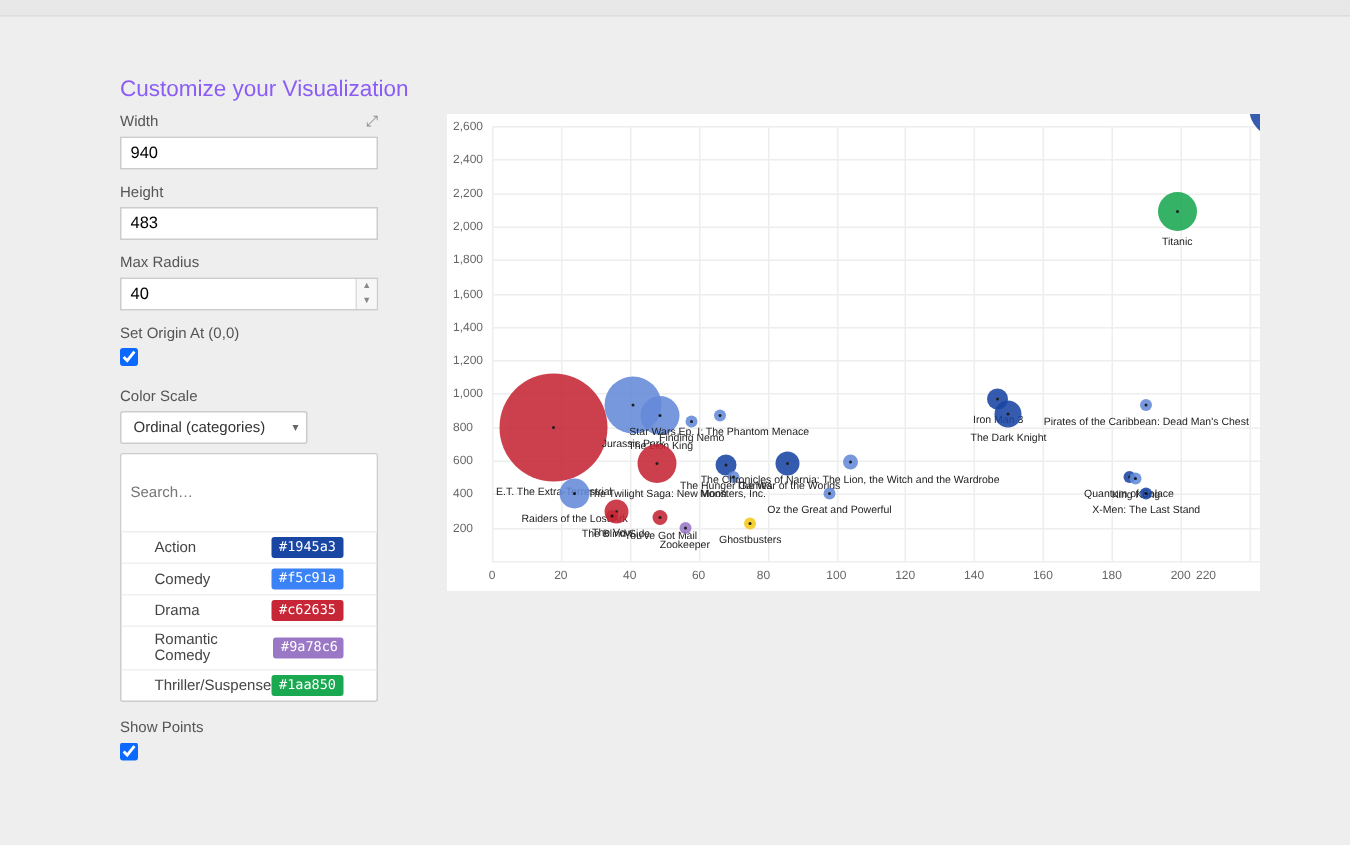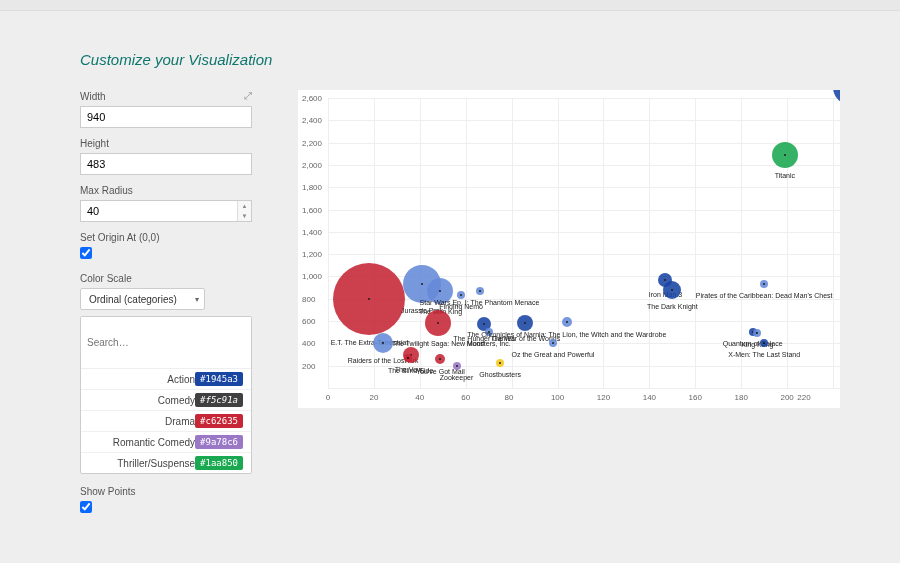--- a/index.html
+++ b/index.html
@@ -1,35 +1,35 @@
 <!DOCTYPE html>
 <html><head>
 <meta charset="utf-8">
 <style>
 * { box-sizing: border-box; margin: 0; padding: 0; }
 body { font-family: -apple-system, BlinkMacSystemFont, "Segoe UI", Helvetica, Arial, sans-serif; background: #eeeeee; width: 900px; height: 563px; overflow: hidden; font-size: 11px; color: #333; }
 .topbar { height: 11px; background: #e8e8e8; border-bottom: 1px solid #ddd; }
 .page { padding: 40px 60px 0 80px; }
-.page-title { font-size: 15px; font-weight: 400; color: #0f766e; margin-bottom: 22px; font-style: italic; }
+.page-title { font-size: 15px; font-weight: 400; color: #8b5cf6; margin-bottom: 8px; }
 .layout { display: flex; gap: 46px; }
 .sidebar { width: 172px; flex-shrink: 0; }
 .field-label { font-size: 10px; color: #555; margin-bottom: 4px; display: flex; justify-content: space-between; align-items: center; }
 .field-input { width: 100%; height: 22px; border: 1px solid #ccc; background: #fff; padding: 0 6px; font-size: 11px; font-family: inherit; margin-bottom: 10px; }
 .field-input.spinner { padding-right: 18px; }
 .spin-wrap { position: relative; }
 .spin-btns { position: absolute; right: 1px; top: 1px; bottom: 11px; width: 14px; display: flex; flex-direction: column; border-left: 1px solid #ddd; }
 .spin-btns span { flex:1; display:flex; align-items:center; justify-content:center; font-size:6px; color:#888; background:#f7f7f7; }
 .checkbox-row { margin-bottom: 12px; }
 .checkbox-row input { accent-color: #0b69ff; width:12px; height:12px; }
 .select-wrap { position: relative; width: 125px; }
 .select { width: 100%; height: 22px; border: 1px solid #ccc; background: #fff; padding: 0 22px 0 8px; font-size: 10px; display:flex; align-items:center; border-radius:2px; }
 .select-chevron { position:absolute; right:6px; top:50%; transform:translateY(-50%); font-size:8px; color:#666; }
 .category-panel { margin-top: 6px; background: #fff; border: 1px solid #ccc; border-radius: 2px; }
 .cat-search { width:100%; border:none; padding:20px 6px; font-size:10px; color:#999; border-bottom:1px solid #eee; }
-.cat-row { display:flex; align-items:center; justify-content:flex-end; padding:3px 8px; border-bottom:1px solid #f0f0f0; }
+.cat-row { display:flex; align-items:center; justify-content:space-between; padding:3px 22px; border-bottom:1px solid #f0f0f0; }
 .cat-row:last-child { border-bottom:none; }
 .cat-name { font-size:10px; color:#444; }
 .cat-swatch { font-family: ui-monospace, Menlo, monospace; font-size:9px; color:#fff; padding:2px 5px; border-radius:2px; min-width:42px; text-align:center; }
 .expand-icon { font-size:10px; color:#888; }
 
 .chart-area { flex:1; background:#fff; height: 318px; position:relative; overflow:hidden; }
 .plot { position:absolute; left: 30px; right: 0; top: 8px; bottom: 20px; }
 .grid-line-v { position:absolute; top:0; bottom:0; width:1px; background:#eee; }
 .grid-line-h { position:absolute; left:0; right:0; height:1px; background:#eee; }
 .x-tick { position:absolute; bottom:-14px; font-size:8px; color:#666; transform:translateX(-50%); }
@@ -78,21 +78,21 @@
 
       <div class="category-panel">
         <input class="cat-search" placeholder="Search…" style="">
         <div id="cat-rows">
             <div class="cat-row">
               <span class="cat-name">Action</span>
               <span class="cat-swatch" style="background: rgb(25, 69, 163);">#1945a3</span>
             </div>
             <div class="cat-row">
               <span class="cat-name">Comedy</span>
-              <span class="cat-swatch" style="background: #404040; font-style: italic;">#f5c91a</span>
+              <span class="cat-swatch" style="background: #3b82f6;">#f5c91a</span>
             </div>
             <div class="cat-row">
               <span class="cat-name">Drama</span>
               <span class="cat-swatch" style="background: rgb(198, 38, 53);">#c62635</span>
             </div>
             <div class="cat-row">
               <span class="cat-name">Romantic Comedy</span>
               <span class="cat-swatch" style="background: rgb(154, 120, 198);">#9a78c6</span>
             </div>
             <div class="cat-row">

